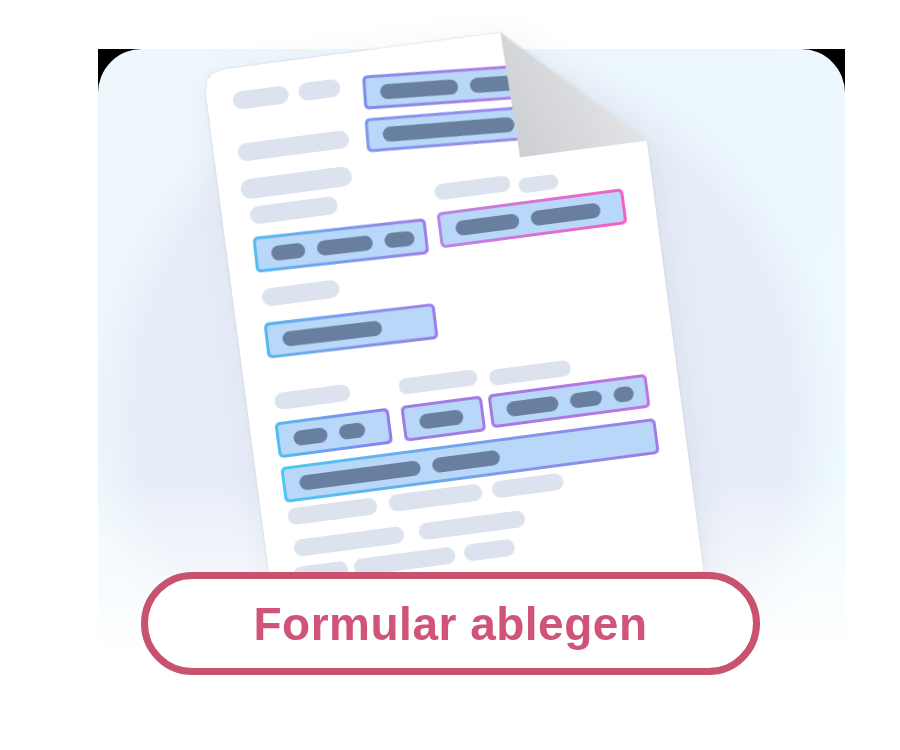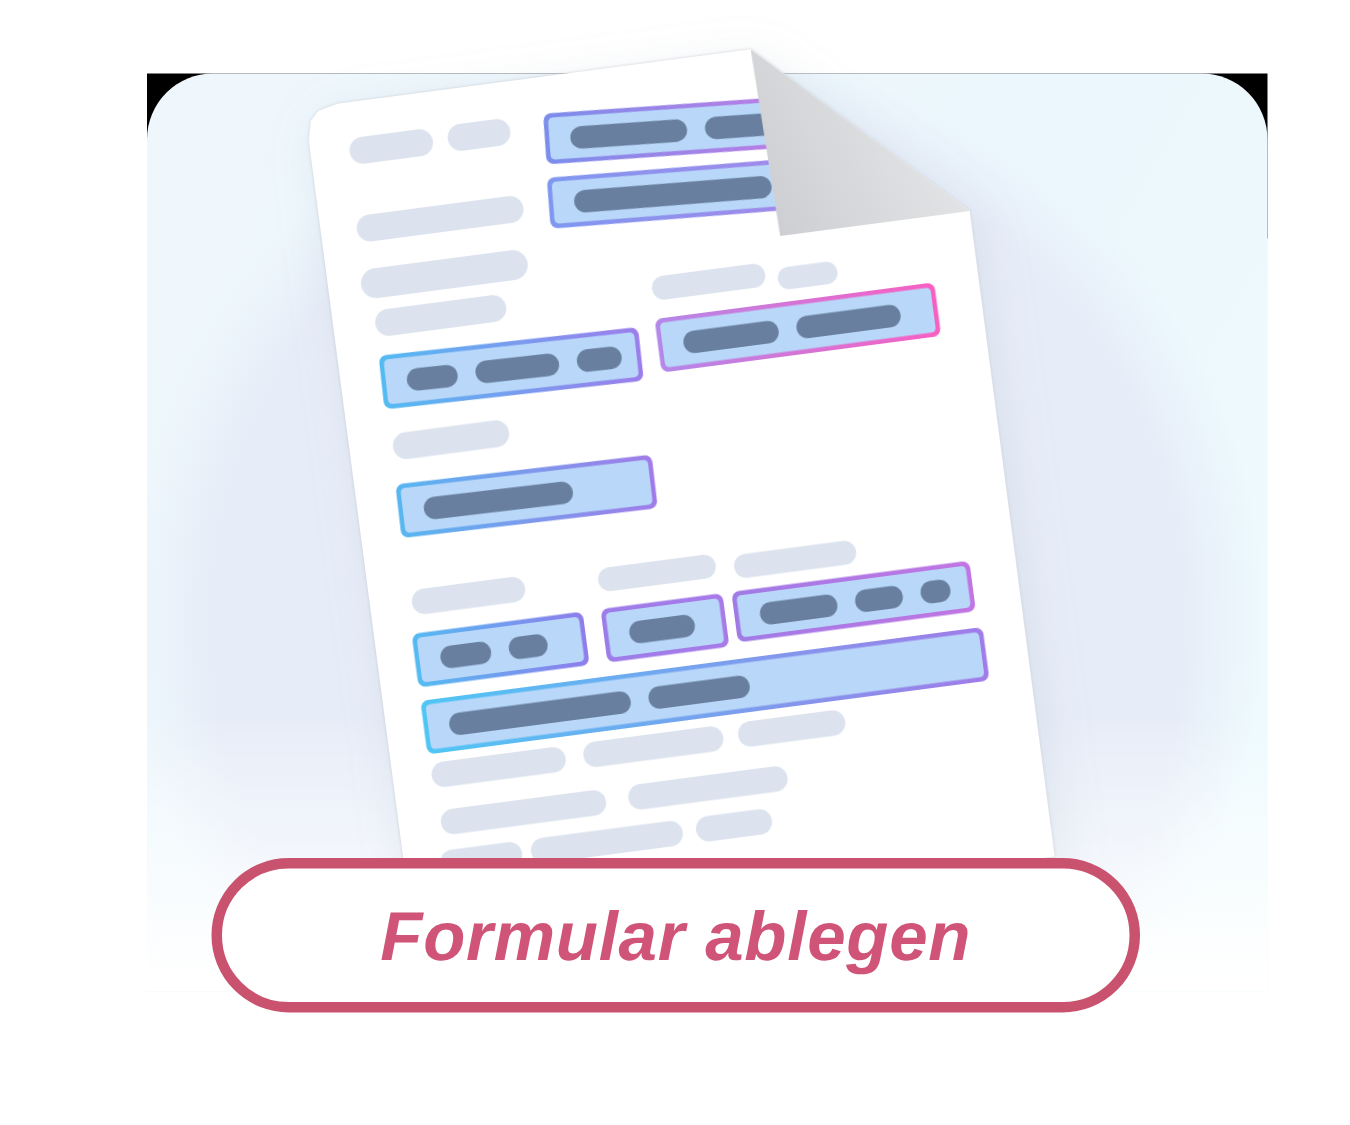--- a/index.html
+++ b/index.html
@@ -1,18 +1,18 @@
 <!DOCTYPE html>
 <html><head>
 <meta charset="utf-8">
 <style>
   html, body { margin:0; padding:0; background:#ffffff; }
   .canvas {
     position:relative; width:900px; height:750px; overflow:hidden;
-    background:#ffffff; font-family:"Liberation Sans", sans-serif;font-style:italic;
+    background:#ffffff; font-family:"Liberation Sans", sans-serif;
   }
   
   .bg-corner-layer {
     position:absolute; left:98px; top:49px; width:747px; height:110px;
     background:#000;
   }
   .bg-main {
     position:absolute; left:98px; top:49px; width:747px; height:612px;
     border-radius:44px 44px 0 0; overflow:hidden;
     background:linear-gradient(120deg,#eff7fc 0%,#ecf7fd 55%,#eefbfe 100%);

